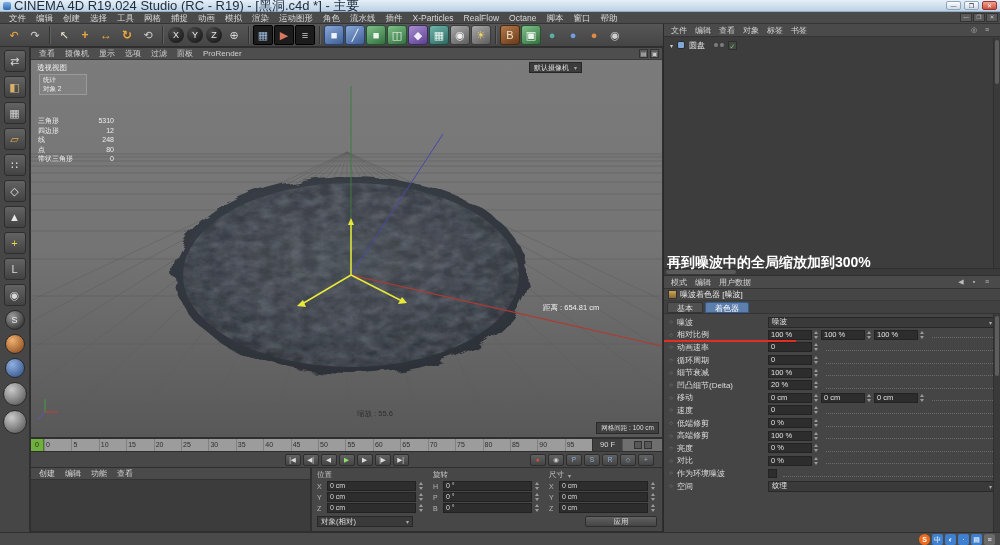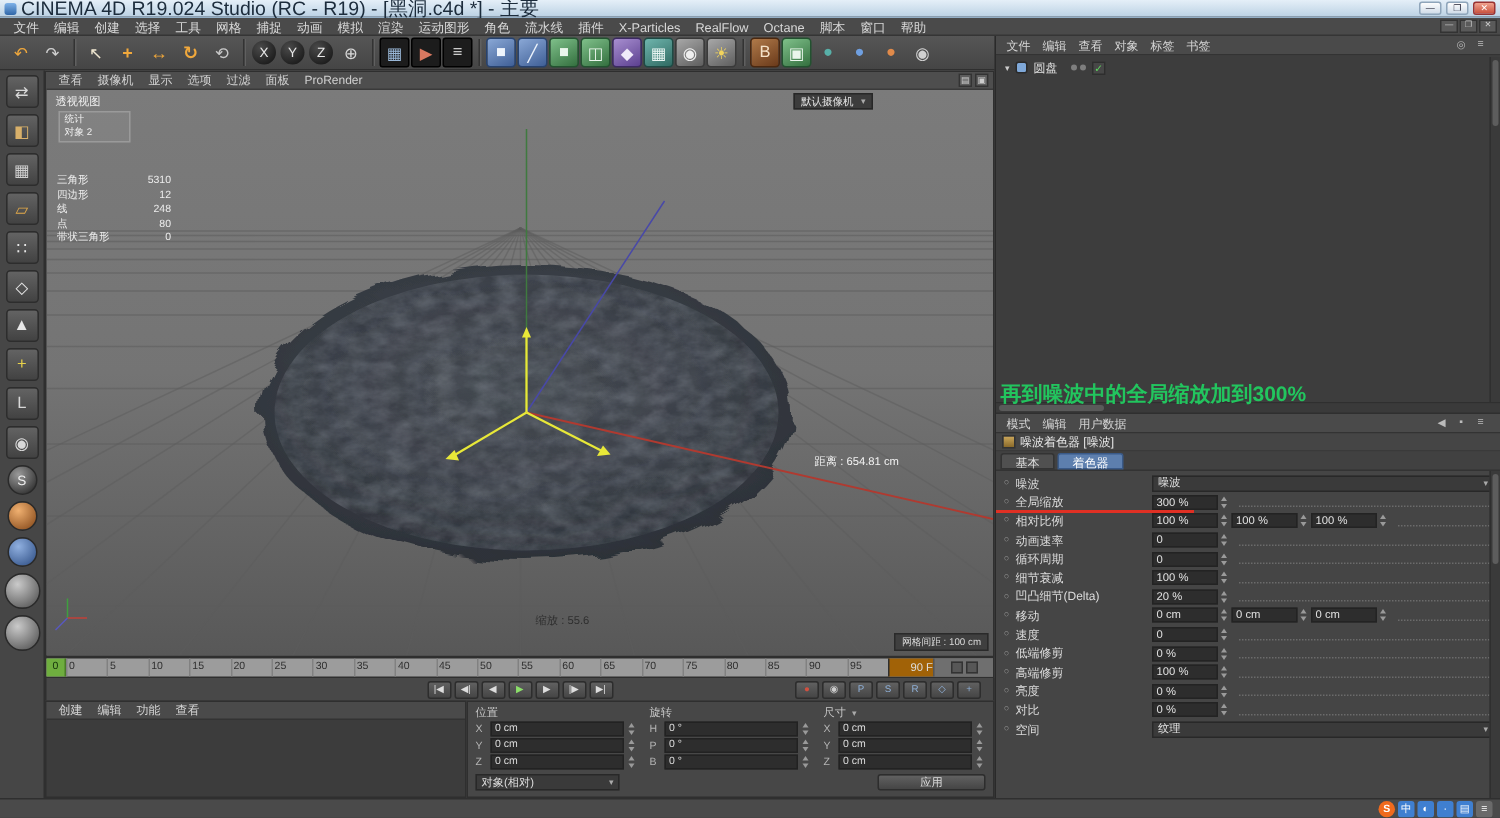--- a/index.html
+++ b/index.html
@@ -65,21 +65,21 @@
 #camera-pill{position:absolute;left:498px;top:2px;height:11px;background:#3c3c3c;border:1px solid #272727;display:flex;align-items:center;gap:3px;padding:0 4px;font-size:7px;color:#e0e0e0}
 #distance-label{position:absolute;left:512px;top:243px;font-size:7.5px;color:#f2f2f2;white-space:nowrap}
 #zoom-label{position:absolute;left:326px;top:349px;font-size:7.5px;color:#2f2f2f;white-space:nowrap}
 #grid-box{position:absolute;right:3px;bottom:3px;height:12px;background:#3f3f3f;border:1px solid #2a2a2a;font-size:6.5px;color:#dadada;display:flex;align-items:center;padding:0 4px;white-space:nowrap}
 
 
 #timeline{left:30px;top:438px;width:633px;height:14px;background:#9c9c9c;border:1px solid #2f2f2f;display:flex;align-items:stretch}
 #playhead{width:13px;background:#6fae3f;color:#15330c;font-size:7px;text-align:center;line-height:12px;border-right:1px solid #4a7a28}
 #ruler{flex:1;display:flex}
 .tick{flex:1;font-size:7px;color:#2f2f2f;border-left:1px solid #818181;padding-left:1px;line-height:12px;overflow:hidden}
-#end-frame{width:30px;background:#a16207;color:#ddd;font-size:7.5px;text-align:right;line-height:12px;border-left:1px solid #2f2f2f}
+#end-frame{width:30px;background:#404040;color:#ddd;font-size:7.5px;text-align:center;line-height:12px;border-left:1px solid #2f2f2f}
 #tl-extra{width:40px;background:#6f6f6f;border-left:1px solid #555;display:flex;align-items:center;justify-content:center;gap:2px}
 .tl-mini{width:8px;height:8px;background:#575757;border:1px solid #333}
 
 
 #transport{left:30px;top:452px;width:633px;height:15px;background:#484848;border-left:1px solid #2f2f2f;border-right:1px solid #2f2f2f;display:flex;align-items:center;justify-content:center}
 #tp-buttons{display:flex;gap:2px}
 .tp-btn{min-width:16px;height:12px;background:linear-gradient(#616161,#454545);border:1px solid #2d2d2d;color:#ddd;font-size:6.5px;line-height:10px;text-align:center;padding:0 2px;border-radius:2px}
 .tp-btn.accent{color:#8ce06a}
 #tp-record{position:absolute;right:8px;top:1.5px;display:flex;gap:2px}
 
@@ -582,29 +582,20 @@
         <span class="am-label">噪波</span>
         <span class="am-widgets" style="flex: 1 1 0%;">
           <span class="am-dropdown">
             <span>噪波</span>
             <span class="dd-arrow">▾</span>
           </span>
         </span>
       </div>
       <div class="am-row">
         <span class="am-dot">○</span>
-        <span class="am-label">全局缩放</span>
-        <span class="am-widgets">
-          <span class="am-field">300 %</span>
-          <span class="am-spin"></span>
-        </span>
-        <span class="am-leader"></span>
-      </div>
-      <div class="am-row">
-        <span class="am-dot">○</span>
         <span class="am-label">相对比例</span>
         <span class="am-widgets">
           <span class="am-field">100 %</span>
           <span class="am-spin"></span>
           <span class="am-field">100 %</span>
           <span class="am-spin"></span>
           <span class="am-field">100 %</span>
           <span class="am-spin"></span>
         </span>
         <span class="am-leader"></span>
@@ -693,35 +684,43 @@
           <span class="am-spin"></span>
         </span>
         <span class="am-leader"></span>
       </div>
       <div class="am-row">
         <span class="am-dot">○</span>
         <span class="am-label">对比</span>
         <span class="am-widgets">
           <span class="am-field">0 %</span>
           <span class="am-spin"></span>
+        </span>
+        <span class="am-leader"></span>
+      </div>
+      <div class="am-row">
+        <span class="am-dot">○</span>
+        <span class="am-label">作为环境噪波</span>
+        <span class="am-widgets">
+          <span class="am-check"></span>
         </span>
         <span class="am-leader"></span>
       </div>
       <div class="am-row">
         <span class="am-dot">○</span>
         <span class="am-label">空间</span>
         <span class="am-widgets" style="flex: 1 1 0%;">
           <span class="am-dropdown">
             <span>纹理</span>
             <span class="dd-arrow">▾</span>
           </span>
         </span>
       </div>
     </div>
-  <div id="red-note" style="color: #22c55e;">再到噪波中的全局缩放加到300%</div>
+  <div id="red-note" style="color: #ffffff;">再到噪波中的全局缩放加到300%</div>
   <div id="red-underline" style="background: rgb(224, 48, 36);"></div>
   <div class="vscroll" style="top:14px;height:230px">
     <div class="vthumb" style="top:2px;height:44px"></div>
   </div>
   <div class="vscroll" style="top:290px;height:218px">
     <div class="vthumb" style="top:2px;height:60px"></div>
   </div>
 </div>
 
 <div class="abs" id="statusbar">

